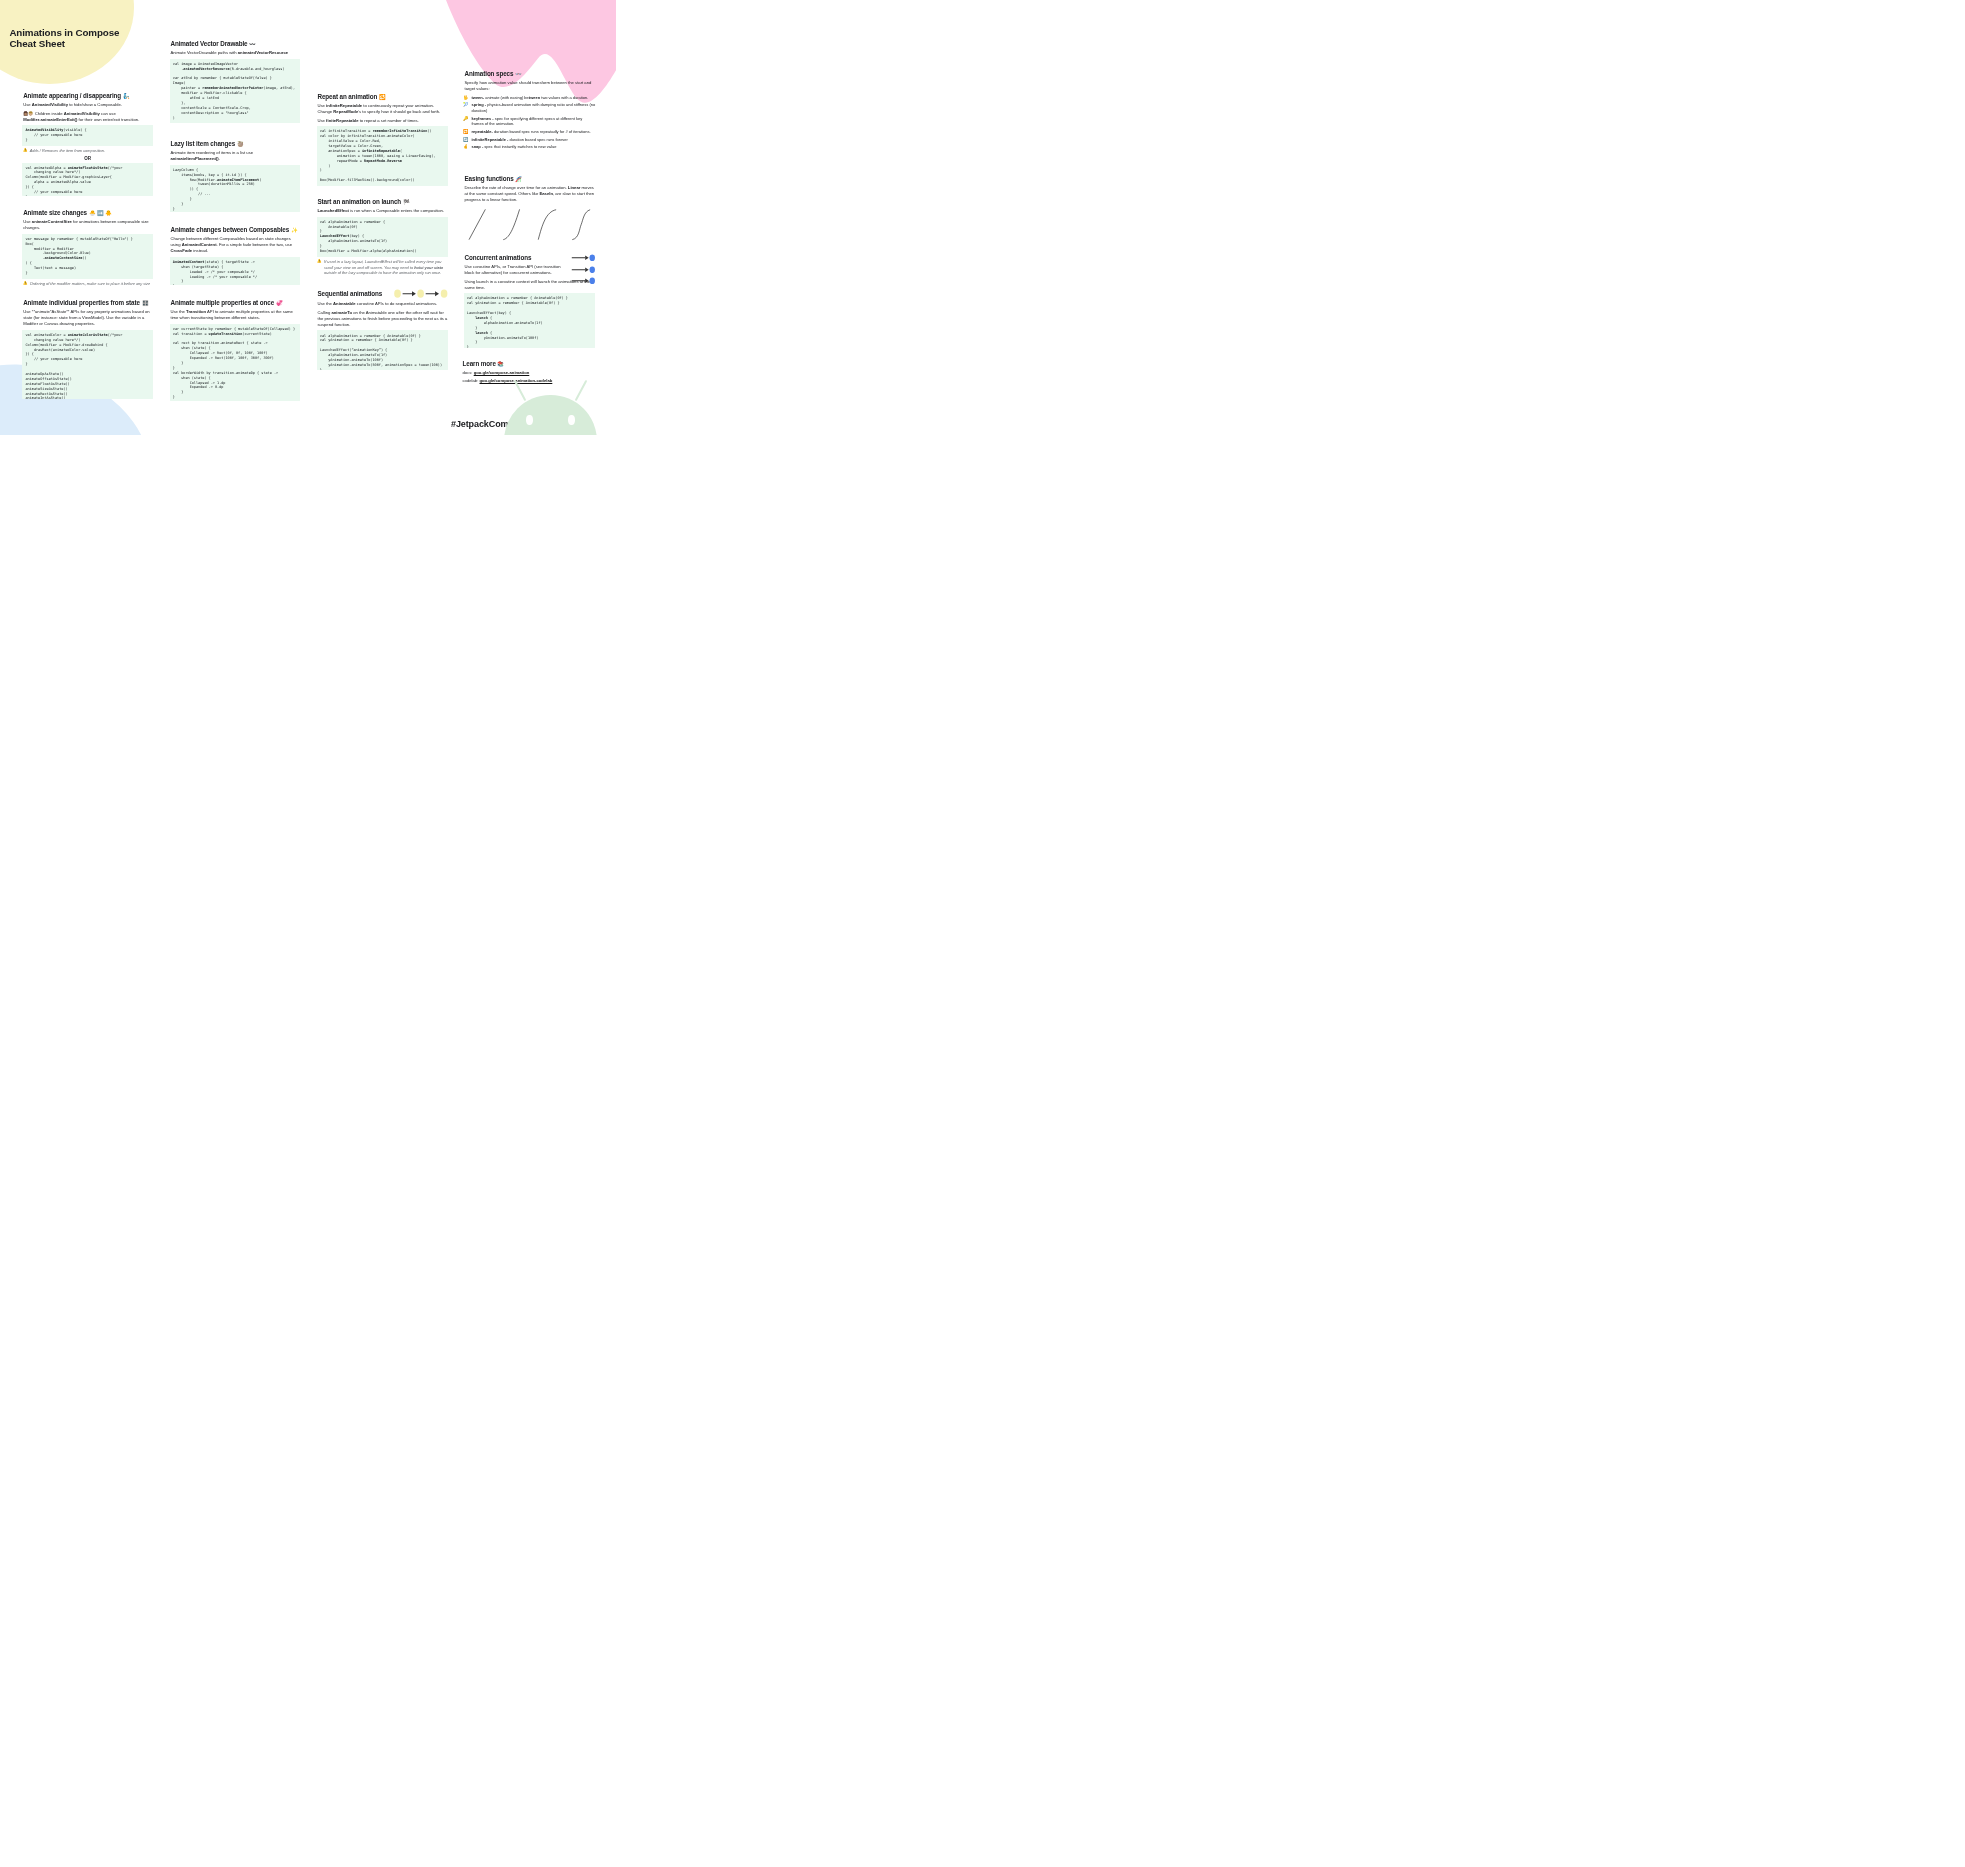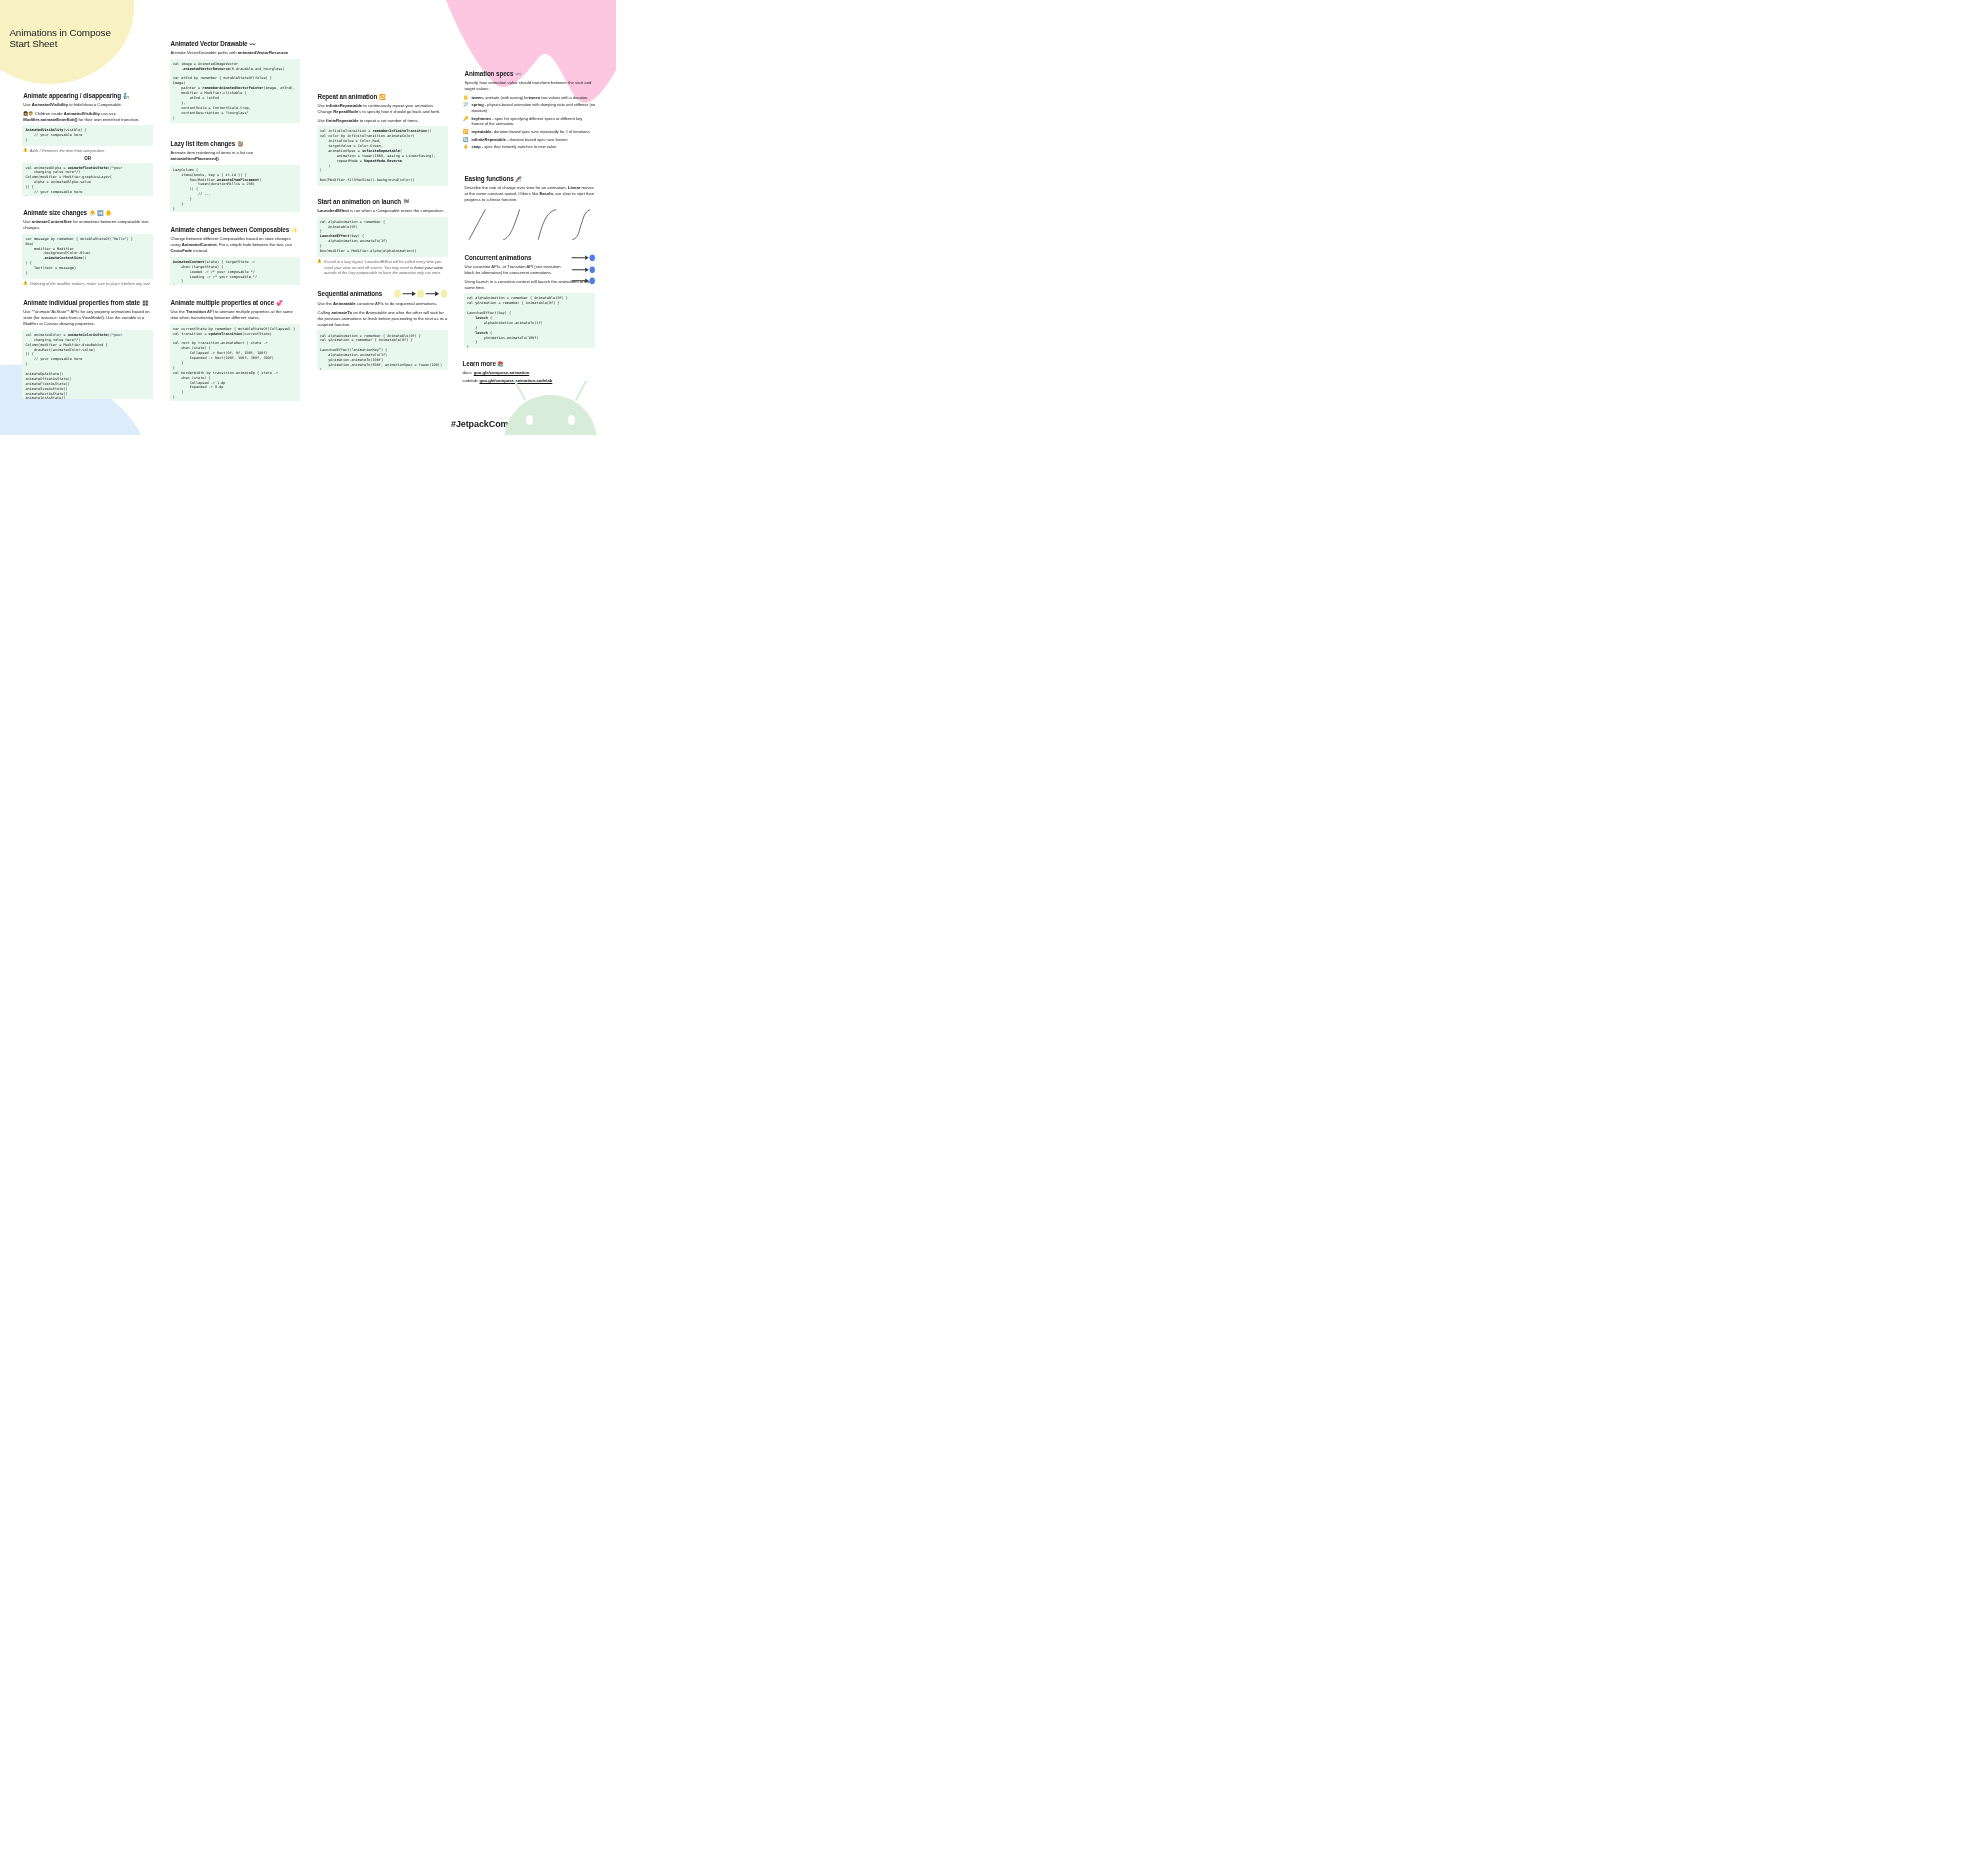--- a/index.html
+++ b/index.html
@@ -12,21 +12,21 @@
   #pink-blob{right:0;top:0;width:170px;height:118px;}
   
   #android{position:absolute;left:504px;top:395px;width:93px;height:40px;}
   .droid-head{position:absolute;left:0;top:0;width:93px;height:79px;background:#d7ecd9;border-radius:46px 46px 0 0;}
   .antenna{position:absolute;width:2px;height:23px;background:#d7ecd9;border-radius:1.2px;}
   .antenna.l{left:15px;top:-15.7px;transform:rotate(-28deg);}
   .antenna.r{right:15px;top:-15.7px;transform:rotate(28deg);}
   .eye{position:absolute;top:20.4px;width:6.7px;height:9.4px;background:#fff;border-radius:50%;}
   .eye.l{left:22px;} .eye.r{right:22px;}
   
-  #page-title{position:absolute;left:9.4px;top:27px;font-size:9.8px;font-weight:normal;line-height:11.4px;letter-spacing:-0.1px;}
+  #page-title{position:absolute;left:9.4px;top:27px;font-size:9.8px;font-weight:bold;line-height:11.4px;letter-spacing:-0.1px;}
   #hashtag{position:absolute;left:451px;top:419px;font-size:9px;font-weight:bold;letter-spacing:-0.1px;}
   
   .card{position:absolute;border-radius:6.3px;padding:4.3px 4.7px;box-sizing:border-box;overflow:hidden;}
   .card-title-row{display:flex;align-items:center;justify-content:space-between;margin:0.8px 0.8px 2.8px 0.8px;}
   .card-title{font-size:6.3px;font-weight:bold;letter-spacing:-0.1px;line-height:1.15;}
   .card-emoji{font-size:5.5px;margin-left:2px;}
   .body{font-size:4.2px;line-height:1.45;margin:0 0.8px 2.4px 0.8px;}
   .body.narrow{padding-right:28px;}
   .code{background:#e9f8ef;padding:3.1px;margin:1.6px 0 2.4px 0;font-family:"DejaVu Sans Mono",monospace;
         font-size:3.5px;line-height:1.4;white-space:pre;color:#1b1f22;}
@@ -67,21 +67,21 @@
 <div id="canvas">
 
   <div class="blob" id="yellow-blob"></div>
   <div class="blob" id="blue-blob"></div>
   <svg class="blob" id="pink-blob" viewBox="0 0 432 300" width="170" height="118">
     <path d="M -4 -10 C 30 80, 80 172, 124 212 C 160 244, 205 185, 234 148 C 270 103, 300 212, 332 250 C 362 285, 402 232, 436 172 L 436 -10 Z" fill="#fdc7e2"></path>
   </svg>
 
   <div id="page-title">
     <div>Animations in Compose</div>
-    <div>Start Sheet</div>
+    <div>Cheat Sheet</div>
   </div>
 
   <div class="card" id="card-0">
       <div class="card-title-row">
         <div><span class="card-title">Animate appearing / disappearing</span><span class="card-emoji">🧞</span></div>
       </div>
       <p class="body">Use <b>AnimatedVisibility</b> to hide/show a Composable.</p>
       <p class="body">👩🏽👦🏼 Children inside <b>AnimatedVisibility</b> can use <b>Modifier.animateEnterExit()</b> for their own enter/exit transition.</p>
       <div class="code"><div><b>AnimatedVisibility</b>(visible) {</div><div>    // your composable here</div><div>}</div></div>
       <div class="warn">

